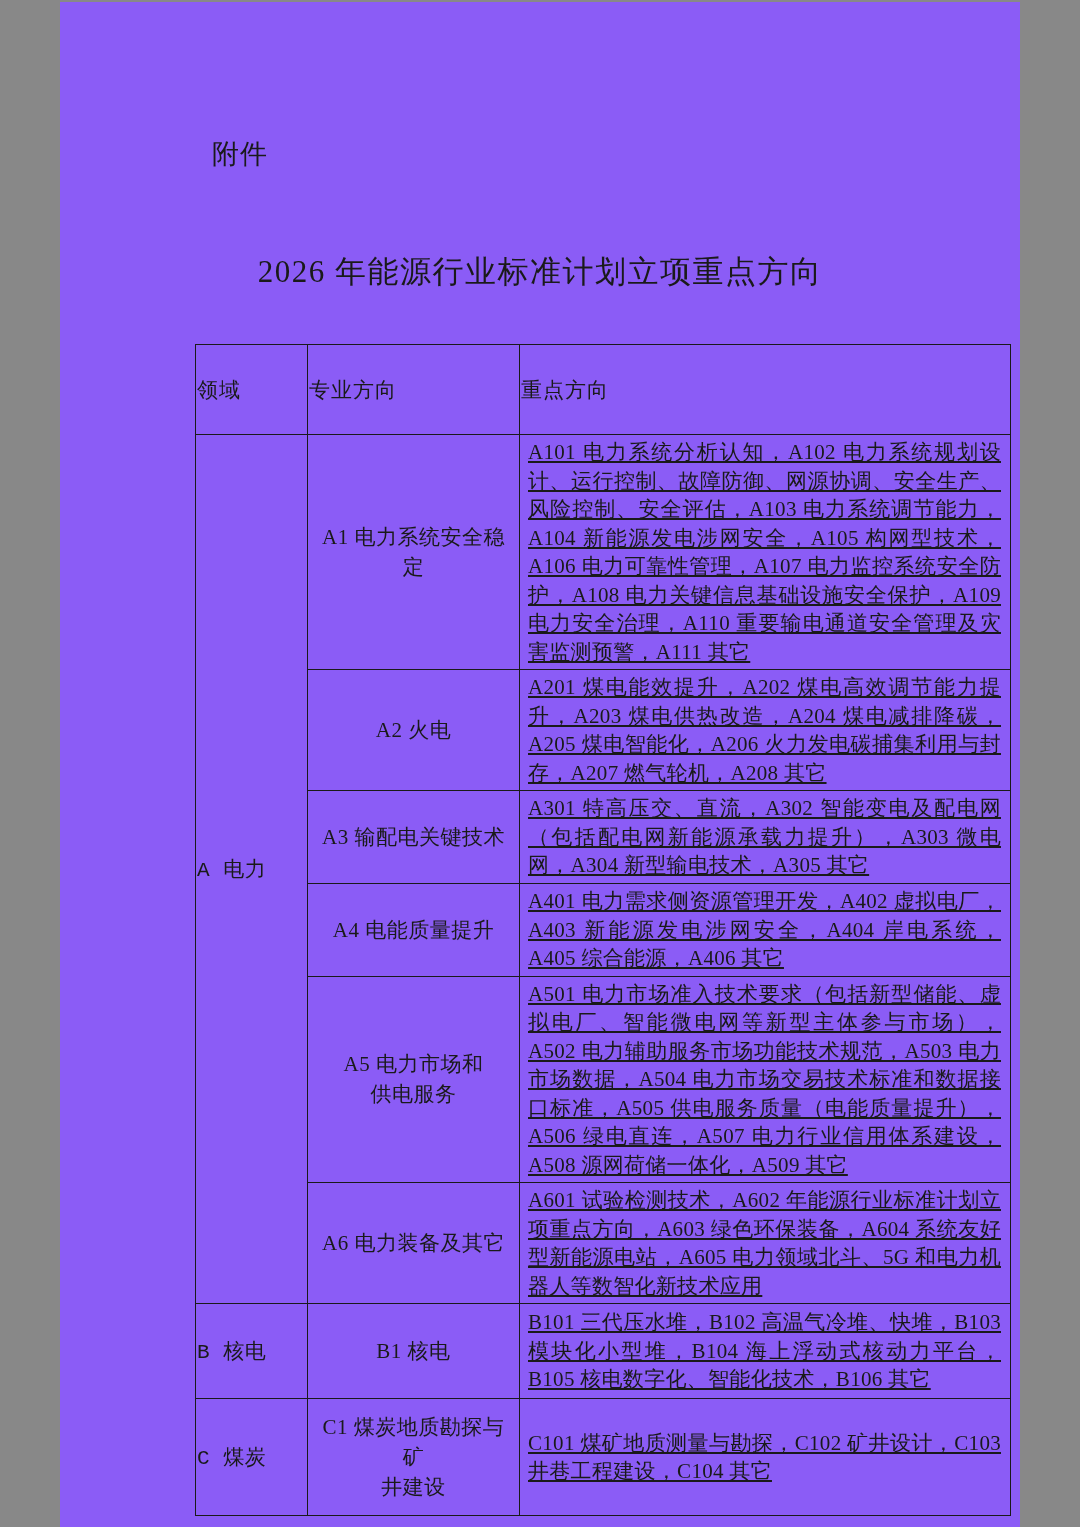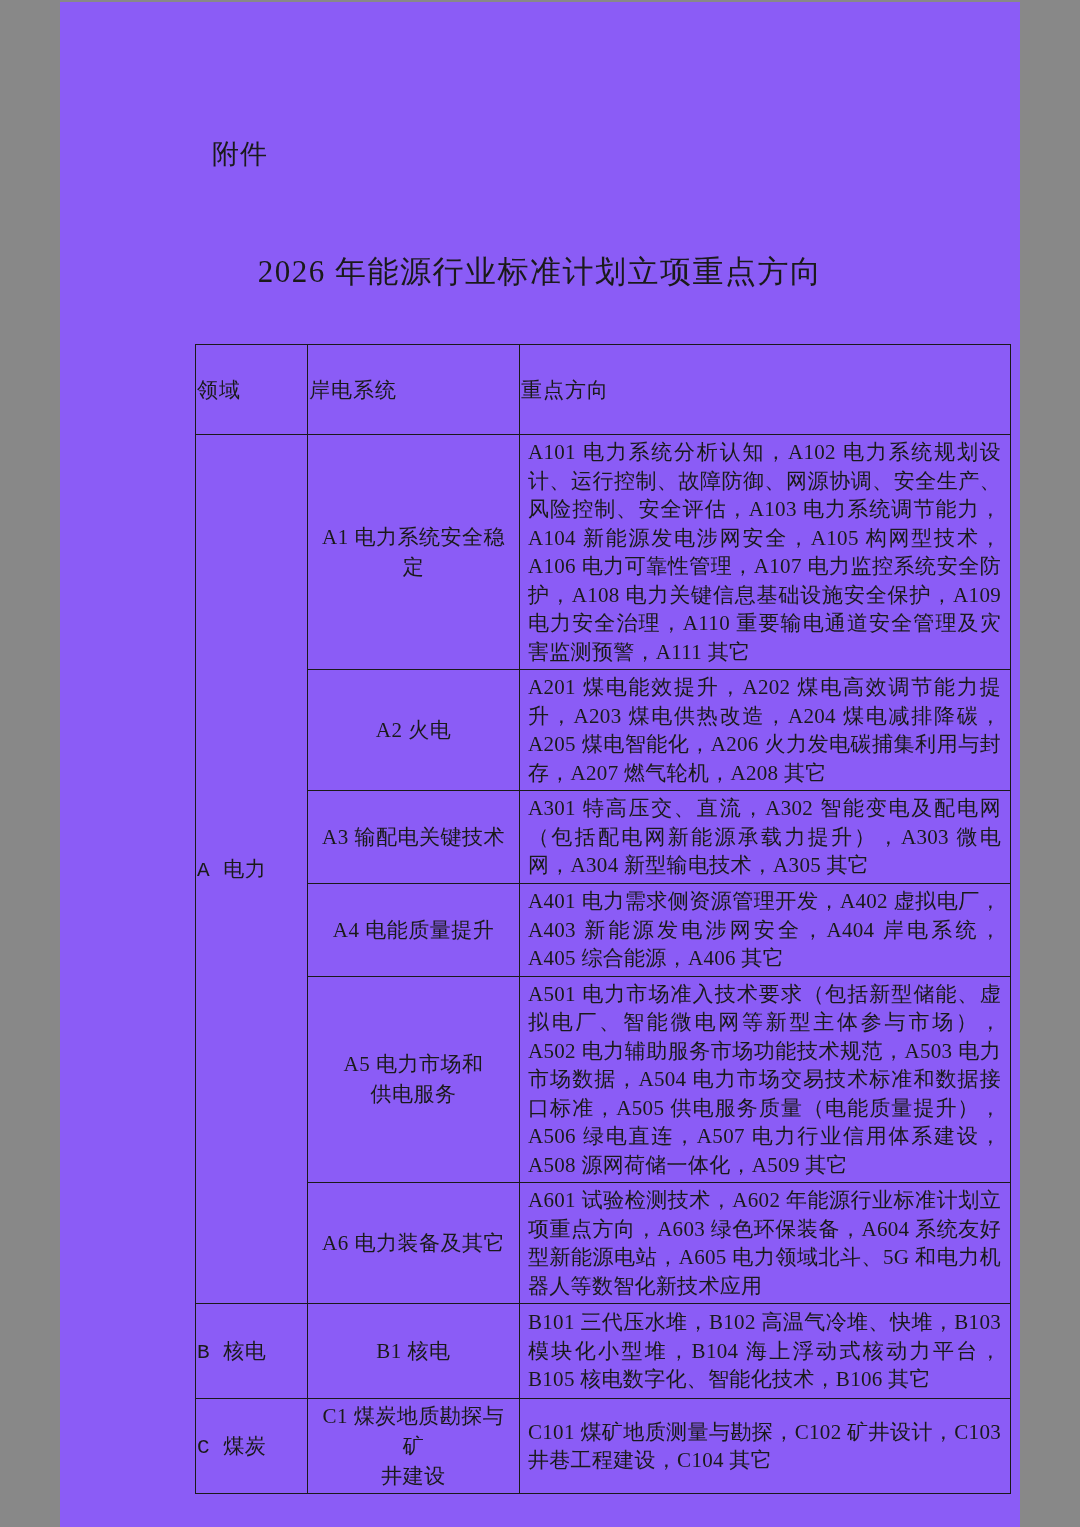--- a/index.html
+++ b/index.html
@@ -60,28 +60,29 @@
   }
   td.field-cell{
     letter-spacing:0.5px;
     font-family:Liberation Mono, monospace;
   }
   td.spec-cell{
     text-align:center;
     white-space:pre-line;
     line-height:30px;
     letter-spacing:0.5px;
-    padding:2px 4px;
+    padding:13px 4px;
   }
   td.focus-cell{
     text-align:justify;
     text-justify:inter-ideograph;
     line-height:28.5px;
     letter-spacing:0.3px;
     padding:3px 9px 3px 8px;
+    text-decoration:underline;
   }
   .page-number{
     margin-top:32px;
     text-align:center;
     font-size:22px;
     letter-spacing:2px;
   }
 </style>
 </head>
 <body>
@@ -94,21 +95,21 @@
 
   <table class="main-table">
     <colgroup>
       <col class="c-field">
         <col class="c-spec">
         <col class="c-focus">
     </colgroup>
     <thead>
       <tr class="r-header">
         <th class="head-cell">领域</th>
-        <th class="head-cell">岸电系统</th>
+        <th class="head-cell">专业方向</th>
         <th class="head-cell">重点方向</th>
       </tr>
     </thead>
     <tbody>
       <tr class="r1">
         <td class="field-cell" rowspan="6">A 电力</td>
         <td class="spec-cell">A1 电力系统安全稳定</td>
         <td class="focus-cell">A101 电力系统分析认知，A102 电力系统规划设计、运行控制、故障防御、网源协调、安全生产、风险控制、安全评估，A103 电力系统调节能力，A104 新能源发电涉网安全，A105 构网型技术，A106 电力可靠性管理，A107 电力监控系统安全防护，A108 电力关键信息基础设施安全保护，A109 电力安全治理，A110 重要输电通道安全管理及灾害监测预警，A111 其它</td>
       </tr>
       <tr class="r2">

